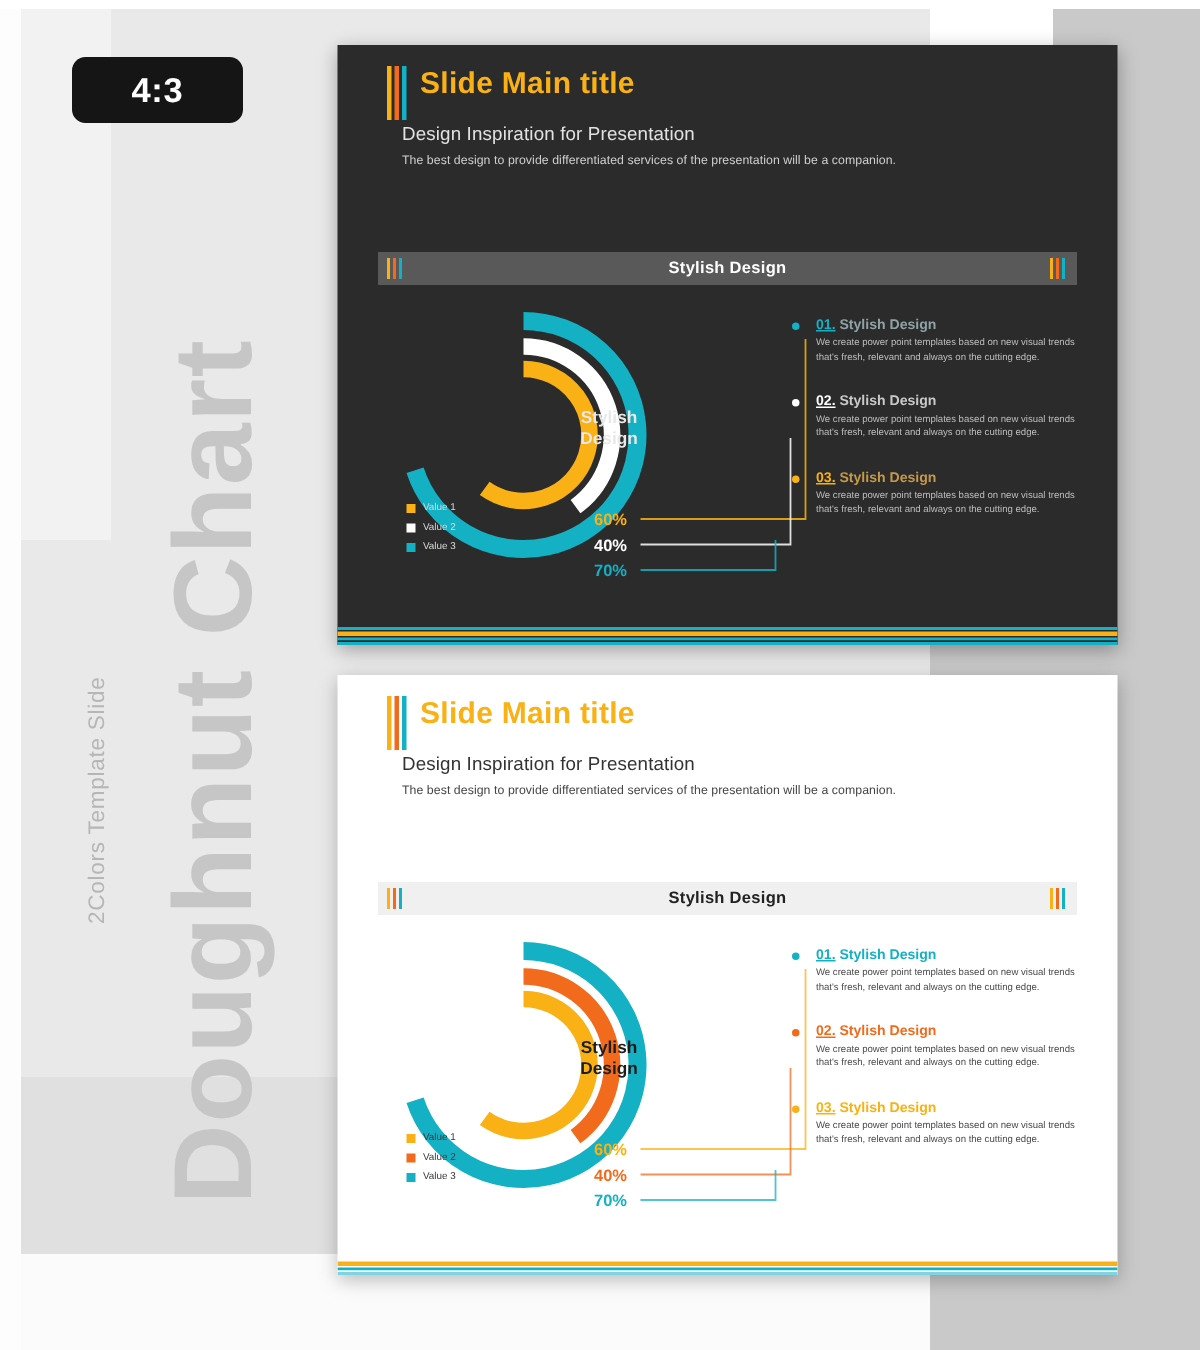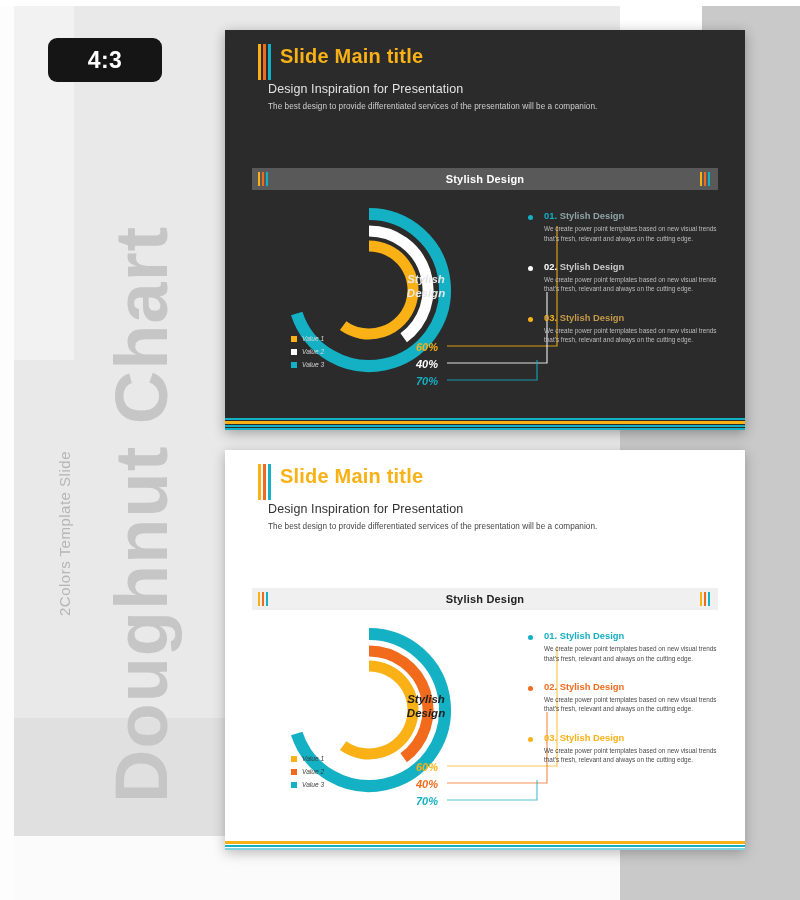--- a/index.html
+++ b/index.html
@@ -70,21 +70,21 @@
   .band-stripes.l{left:6px;}
   .band-stripes.r{right:6px;}
   .band-stripes i{display:block;width:2.4px;height:100%;}
   .band-title{font-size:11px;font-weight:bold;letter-spacing:.2px;}
 
   
   .footer-stripes{position:absolute;left:0;bottom:0;width:100%;}
   .footer-stripes i{display:block;width:100%;}
 
   
-  .chart-wrap{position:absolute;left:36px;top:170px;width:300px;height:210px;font-style:italic;}
+  .chart-wrap{position:absolute;left:16px;top:170px;width:300px;height:210px;}
   .chart-svg{position:absolute;left:0;top:0;}
   .donut-center{
     position:absolute;left:120px;top:72px;width:90px;text-align:center;
     font-size:11.5px;font-weight:bold;line-height:1.25;
   }
   
   .legend{position:absolute;left:30px;top:135px;}
   .legend-row{display:flex;align-items:center;gap:5px;margin-bottom:6px;}
   .legend-sw{width:6px;height:6px;display:block;}
   .legend-lb{font-size:6.6px;}
@@ -92,21 +92,21 @@
   
   .pcts{position:absolute;left:155px;top:138px;}
   .pct-row{height:17px;display:flex;align-items:center;}
   .pct-val{font-size:11px;font-weight:bold;}
 
   
   .items{position:absolute;left:303px;top:180px;width:205px;}
   .item{position:relative;padding-left:16px;margin-bottom:18px;}
   .item-dot{position:absolute;left:0;top:5px;width:5px;height:5px;border-radius:50%;}
   .item-head{font-size:9.4px;line-height:1.2;margin-bottom:3px;}
-  .item-num{font-weight:bold;}
+  .item-num{font-weight:bold;text-decoration:underline;}
   .item-ttl{font-weight:bold;}
   .item-body{font-size:6.4px;line-height:1.45;}
 </style>
 </head>
 <body>
 
 <div class="bg-layer" id="bg-base"></div>
 <div class="bg-layer" id="bg-gray-right"></div>
 <div class="bg-layer" id="bg-gray-mid"></div>
 <div class="bg-layer" id="bg-white-strip"></div>

